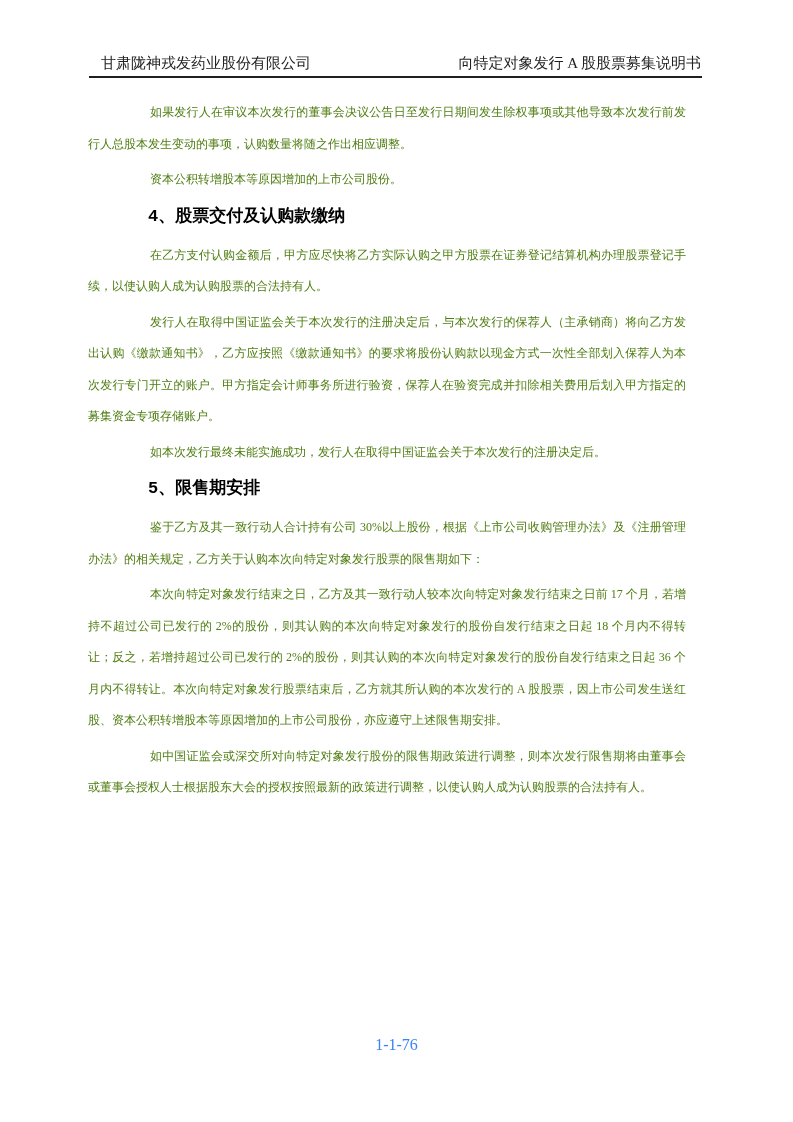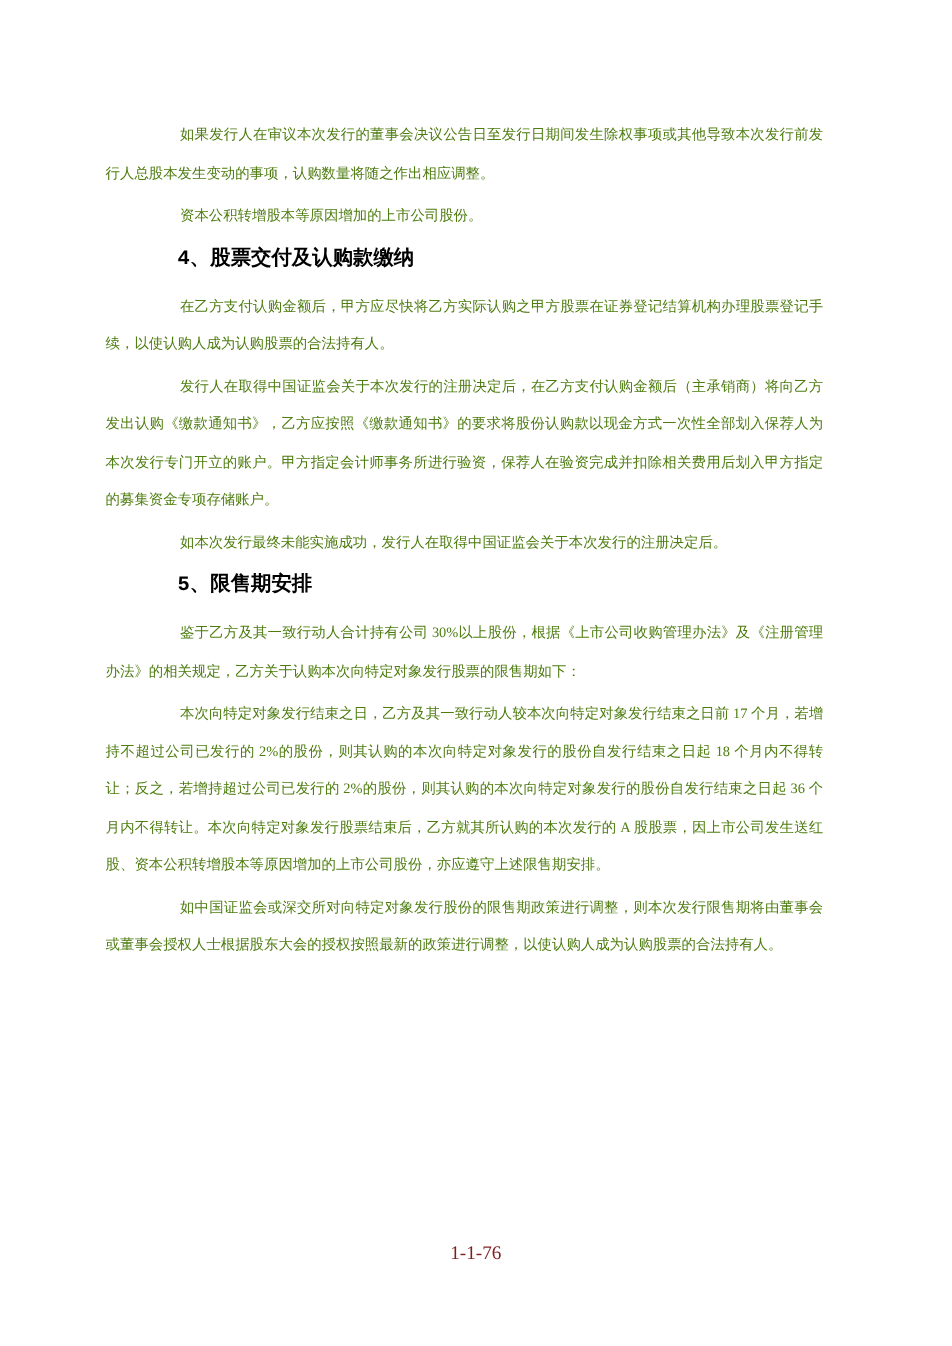--- a/index.html
+++ b/index.html
@@ -53,35 +53,39 @@
     color: #000000;
     text-indent: 60px;
   }
   .footer {
     position: absolute;
     top: 1036px;
     left: 0;
     width: 100%;
     text-align: center;
     font-size: 16px;
-    color: #7f1d1d;
+    color: #3b82f6;
   }
 </style>
 </head>
 <body>
 
 <div class="page">
 
+  <div class="header">
+    <span class="left">甘肃陇神戎发药业股份有限公司</span>
+    <span class="right">向特定对象发行 A 股股票募集说明书</span>
+  </div>
 
   <div class="content">
     <p class="para">如果发行人在审议本次发行的董事会决议公告日至发行日期间发生除权事项或其他导致本次发行前发行人总股本发生变动的事项，认购数量将随之作出相应调整。</p>
     <p class="para">资本公积转增股本等原因增加的上市公司股份。</p>
     <h3 class="heading">4、股票交付及认购款缴纳</h3>
     <p class="para">在乙方支付认购金额后，甲方应尽快将乙方实际认购之甲方股票在证券登记结算机构办理股票登记手续，以使认购人成为认购股票的合法持有人。</p>
-    <p class="para">发行人在取得中国证监会关于本次发行的注册决定后，在乙方支付认购金额后（主承销商）将向乙方发出认购《缴款通知书》，乙方应按照《缴款通知书》的要求将股份认购款以现金方式一次性全部划入保荐人为本次发行专门开立的账户。甲方指定会计师事务所进行验资，保荐人在验资完成并扣除相关费用后划入甲方指定的募集资金专项存储账户。</p>
+    <p class="para">发行人在取得中国证监会关于本次发行的注册决定后，与本次发行的保荐人（主承销商）将向乙方发出认购《缴款通知书》，乙方应按照《缴款通知书》的要求将股份认购款以现金方式一次性全部划入保荐人为本次发行专门开立的账户。甲方指定会计师事务所进行验资，保荐人在验资完成并扣除相关费用后划入甲方指定的募集资金专项存储账户。</p>
     <p class="para">如本次发行最终未能实施成功，发行人在取得中国证监会关于本次发行的注册决定后。</p>
     <h3 class="heading">5、限售期安排</h3>
     <p class="para">鉴于乙方及其一致行动人合计持有公司 30%以上股份，根据《上市公司收购管理办法》及《注册管理办法》的相关规定，乙方关于认购本次向特定对象发行股票的限售期如下：</p>
     <p class="para">本次向特定对象发行结束之日，乙方及其一致行动人较本次向特定对象发行结束之日前 17 个月，若增持不超过公司已发行的 2%的股份，则其认购的本次向特定对象发行的股份自发行结束之日起 18 个月内不得转让；反之，若增持超过公司已发行的 2%的股份，则其认购的本次向特定对象发行的股份自发行结束之日起 36 个月内不得转让。本次向特定对象发行股票结束后，乙方就其所认购的本次发行的 A 股股票，因上市公司发生送红股、资本公积转增股本等原因增加的上市公司股份，亦应遵守上述限售期安排。</p>
     <p class="para">如中国证监会或深交所对向特定对象发行股份的限售期政策进行调整，则本次发行限售期将由董事会或董事会授权人士根据股东大会的授权按照最新的政策进行调整，以使认购人成为认购股票的合法持有人。</p>
   </div>
 
   <div class="footer">
     <span>1-1-76</span>
   </div>

